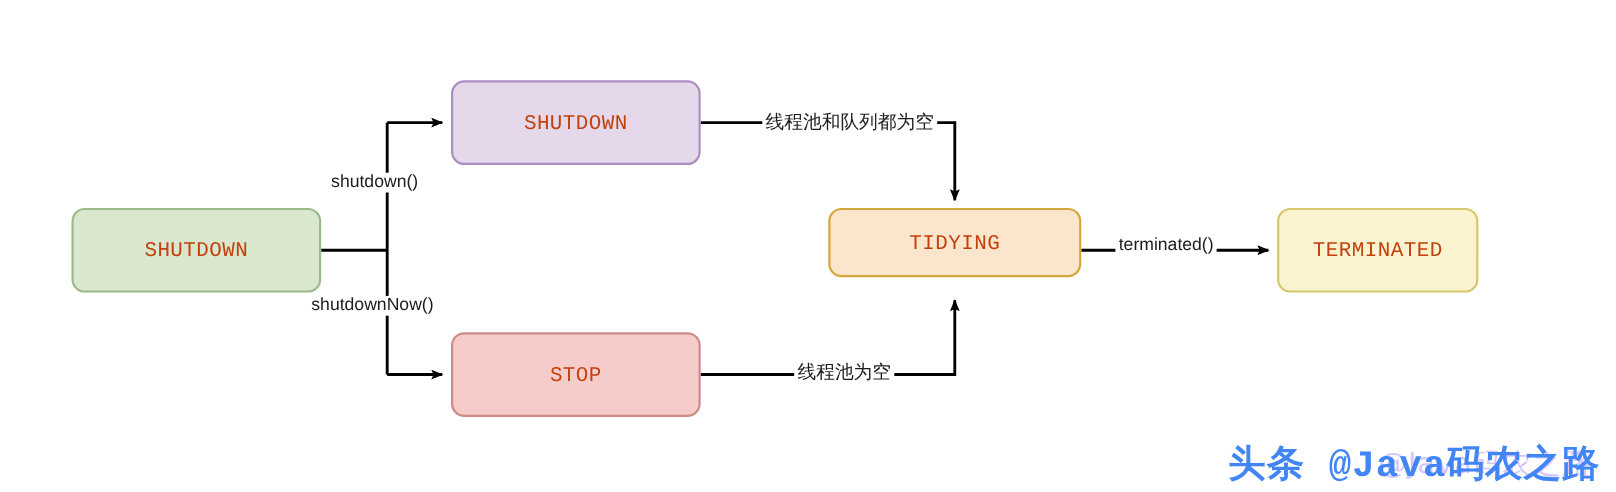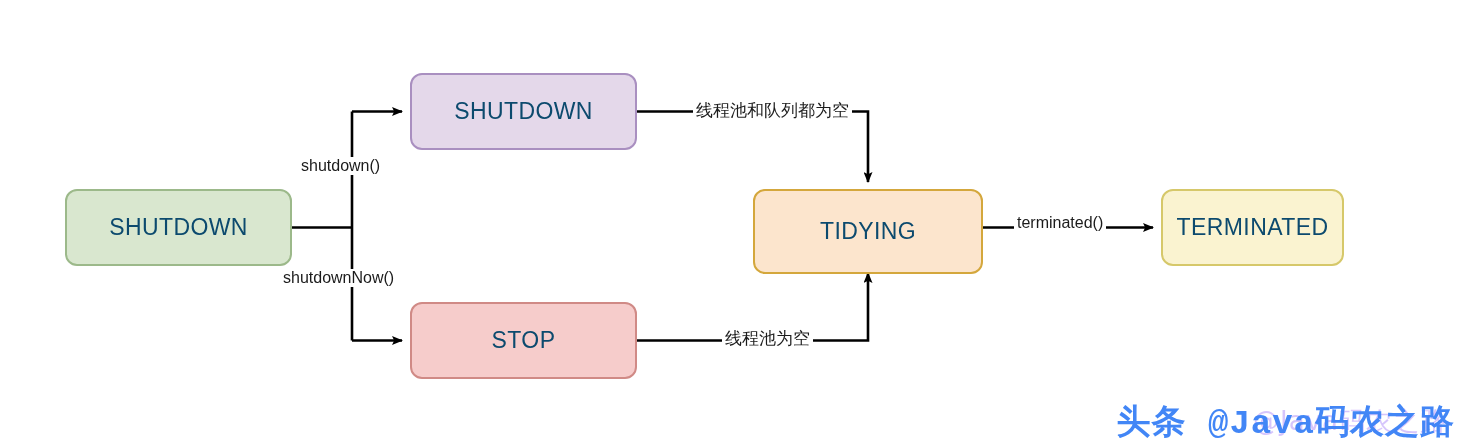--- a/index.html
+++ b/index.html
@@ -27,24 +27,24 @@
     position: absolute;
     box-sizing: border-box;
     border-radius: 12px;
     display: flex;
     align-items: center;
     justify-content: center;
     border-width: 2px;
     border-style: solid;
   }
   .state-label {
-    font-size: 23px;
+    font-size: 19px;
     letter-spacing: 0.4px;
-    color: #0c4a6e;
-    font-family: Liberation Sans, sans-serif;
+    color: #c2410c;
+    font-family: Liberation Mono, monospace;
     white-space: nowrap;
   }
   .edge-label {
     position: absolute;
     font-size: 16px;
     color: #1b1b1b;
     background: #ffffff;
     padding: 0 3px;
     white-space: nowrap;
     font-family: "Liberation Sans", "DejaVu Sans", sans-serif;
@@ -121,21 +121,21 @@
   </div>
 
   <div class="state-box" style="left:410px; top:73px; width:227px; height:77px; background:#e4d8ea; border-color:#a98fc0;">
     <span class="state-label">SHUTDOWN</span>
   </div>
 
   <div class="state-box" style="left:410px; top:302px; width:227px; height:77px; background:#f6cccb; border-color:#d08a86;">
     <span class="state-label">STOP</span>
   </div>
 
-  <div class="state-box" style="left:753px; top:189px; width:230px; height:85px; background:#fce5cd; border-color:#d4a73c;">
+  <div class="state-box" style="left:753px; top:189px; width:230px; height:63px; background:#fce5cd; border-color:#d4a73c;">
     <span class="state-label">TIDYING</span>
   </div>
 
   <div class="state-box" style="left:1161px; top:189px; width:183px; height:77px; background:#faf3d0; border-color:#d6c86a;">
     <span class="state-label">TERMINATED</span>
   </div>
 
   <span class="edge-label" style="left:298px; top:157px;">shutdown()</span>
 
   <span class="edge-label" style="left:280px; top:269px;">shutdownNow()</span>

